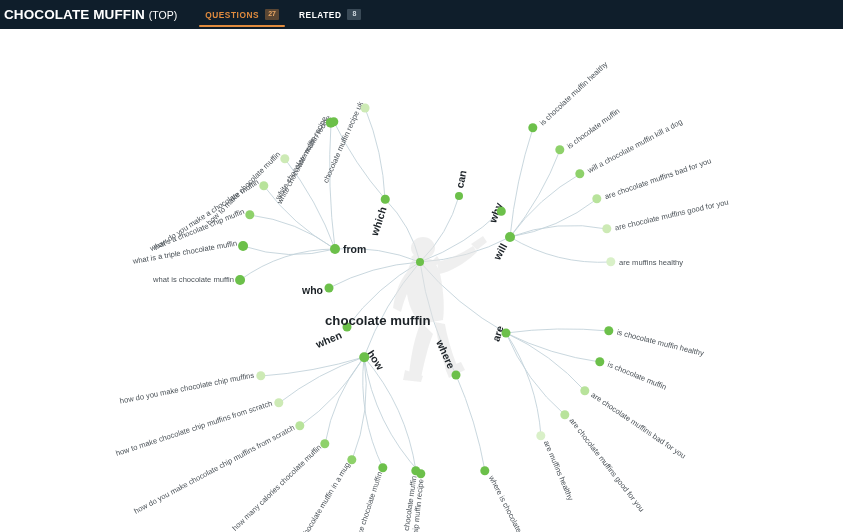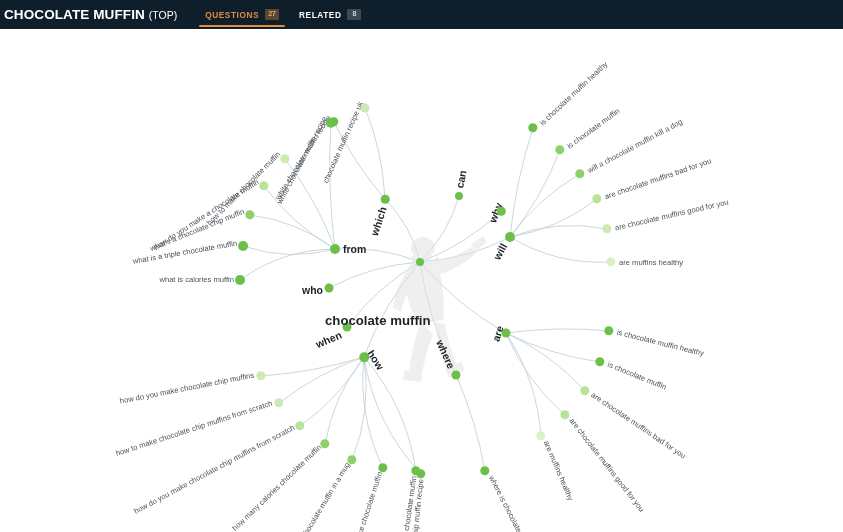--- a/index.html
+++ b/index.html
@@ -173,21 +173,21 @@
       <div class="node-label leaf-label" style="left: 325px; top: 88px; transform: translate(-100%, -50%) rotate(-62deg); transform-origin: 100% 50%;">white chocolate muffin recipe</div>
       <div class="node-dot" style="left: 285px; top: 130px; width: 9.4px; height: 9.4px; background: rgb(205, 234, 181);"></div>
       <div class="node-label leaf-label" style="left: 279px; top: 124px; transform: translate(-100%, -50%) rotate(-45deg); transform-origin: 100% 50%;">how to make chocolate muffin</div>
       <div class="node-dot" style="left: 264px; top: 157px; width: 9.4px; height: 9.4px; background: rgb(184, 227, 155);"></div>
       <div class="node-label leaf-label" style="left: 258px; top: 152px; transform: translate(-100%, -50%) rotate(-33deg); transform-origin: 100% 50%;">how do you make a chocolate muffin</div>
       <div class="node-dot" style="left: 250px; top: 186px; width: 9.4px; height: 9.4px; background: rgb(142, 209, 106);"></div>
       <div class="node-label leaf-label" style="left: 244px; top: 182px; transform: translate(-100%, -50%) rotate(-22deg); transform-origin: 100% 50%;">what's a chocolate chip muffin</div>
       <div class="node-dot" style="left: 243px; top: 217px; width: 9.9px; height: 9.9px; background: rgb(108, 192, 74);"></div>
       <div class="node-label leaf-label" style="left: 237px; top: 214px; transform: translate(-100%, -50%) rotate(-10deg); transform-origin: 100% 50%;">what is a triple chocolate muffin</div>
       <div class="node-dot" style="left: 240px; top: 251px; width: 9.9px; height: 9.9px; background: rgb(108, 192, 74);"></div>
-      <div class="node-label leaf-label" style="left: 234px; top: 250px; transform: translate(-100%, -50%) rotate(0deg); transform-origin: 100% 50%;">what is calories muffin</div>
+      <div class="node-label leaf-label" style="left: 234px; top: 250px; transform: translate(-100%, -50%) rotate(0deg); transform-origin: 100% 50%;">what is chocolate muffin</div>
       <div class="node-dot" style="left: 385px; top: 170px; width: 8.5px; height: 8.5px; background: rgb(108, 192, 74);"></div>
       <div class="node-label hub-label" style="left: 383px; top: 178px; transform: translate(-100%, -50%) rotate(-72deg); transform-origin: 100% 50%;">which</div>
       <div class="node-dot" style="left: 334px; top: 93px; width: 9.4px; height: 9.4px; background: rgb(108, 192, 74);"></div>
       <div class="node-label leaf-label" style="left: 329px; top: 87px; transform: translate(-100%, -50%) rotate(-58deg); transform-origin: 100% 50%;">white chocolate muffin recipe</div>
       <div class="node-dot" style="left: 365px; top: 79px; width: 8.9px; height: 8.9px; background: rgb(205, 234, 181);"></div>
       <div class="node-label leaf-label" style="left: 361px; top: 73px; transform: translate(-100%, -50%) rotate(-66deg); transform-origin: 100% 50%;">chocolate muffin recipe uk</div>
       <div class="node-dot" style="left: 459px; top: 167px; width: 8px; height: 8px; background: rgb(108, 192, 74);"></div>
       <div class="node-label hub-label" style="left: 459px; top: 159px; transform: translate(0px, -50%) rotate(-78deg); transform-origin: 0px 50%;">can</div>
       <div class="node-dot" style="left: 501px; top: 182px; width: 8.5px; height: 8.5px; background: rgb(108, 192, 74);"></div>
       <div class="node-label hub-label" style="left: 499px; top: 174px; transform: translate(-100%, -50%) rotate(-70deg); transform-origin: 100% 50%;">why</div>

